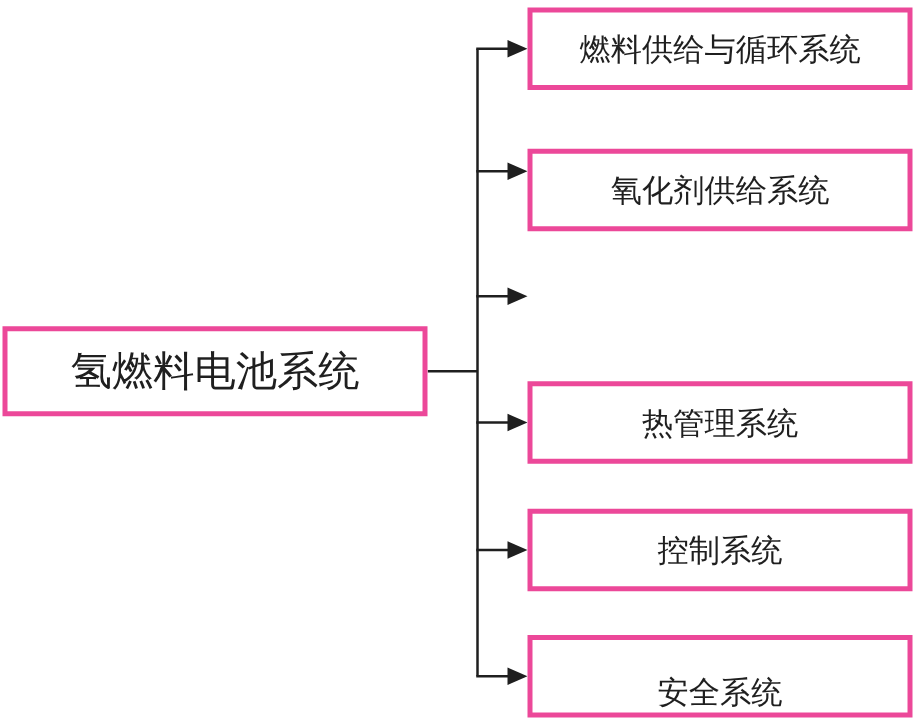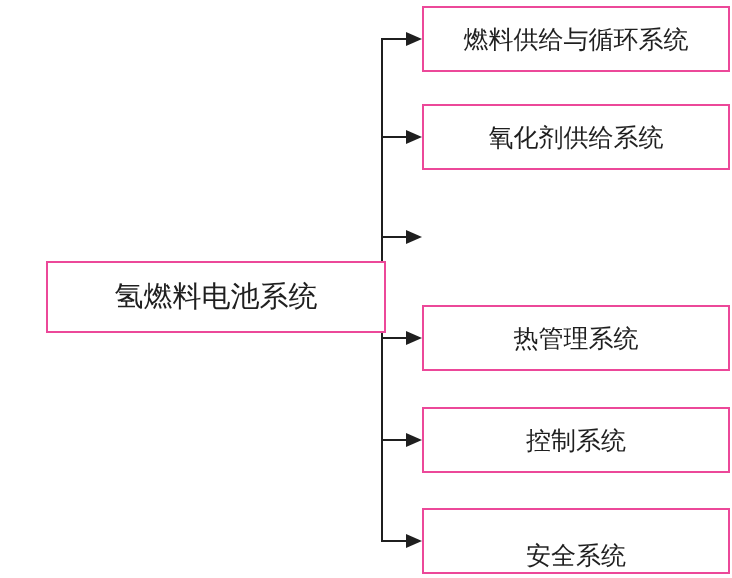--- a/index.html
+++ b/index.html
@@ -18,45 +18,44 @@
   }
   .connectors {
     position: absolute;
     left: 0;
     top: 0;
     width: 732px;
     height: 578px;
   }
   .node {
     position: absolute;
-    border: 2px solid #ec4899;
+    border: 4px solid #ec4899;
     background: #ffffff;
     display: flex;
     align-items: center;
     justify-content: center;
     box-sizing: border-box;
     text-align: center;
     white-space: nowrap;
   }
   .node-root {
     left: 2px;
     top: 261px;
     width: 340px;
     height: 72px;
-    font-size: 29px;
-    margin-left: 44px;
+    font-size: 33px;
   }
   .node-child {
     left: 422px;
     width: 308px;
     height: 66px;
     font-size: 25px;
   }
   .node-child.c0 { top: 6px;   }
-  .node-child.c1 { top: 104px; justify-content: center; }
+  .node-child.c1 { top: 119px; justify-content: center; }
   .node-child.c2 { top: 204px; }
   .node-child.c3 { top: 305px; }
   .node-child.c4 { top: 407px; }
   .node-child.c5 { top: 508px; align-items: flex-end; }
 </style>
 </head>
 <body>
 
 <div class="canvas">
 

